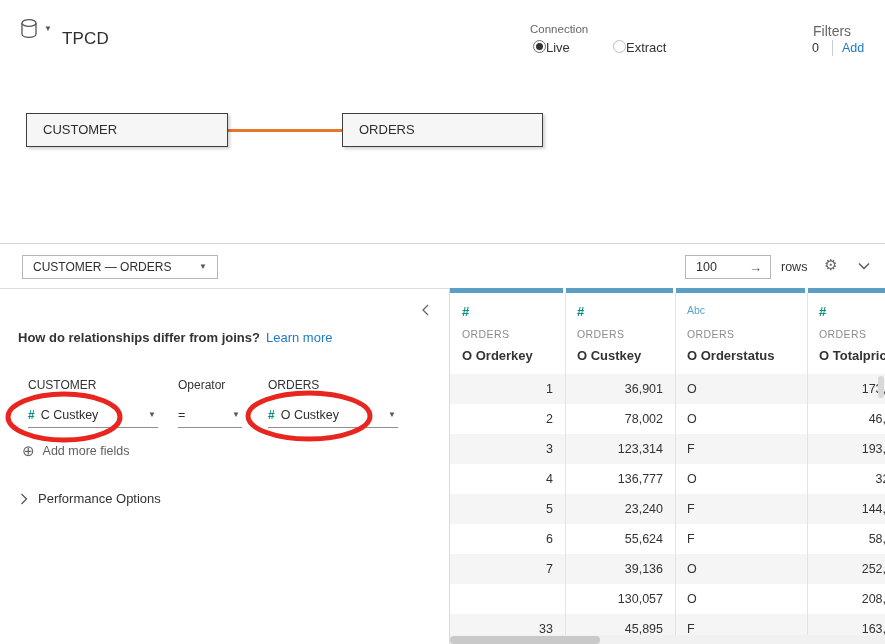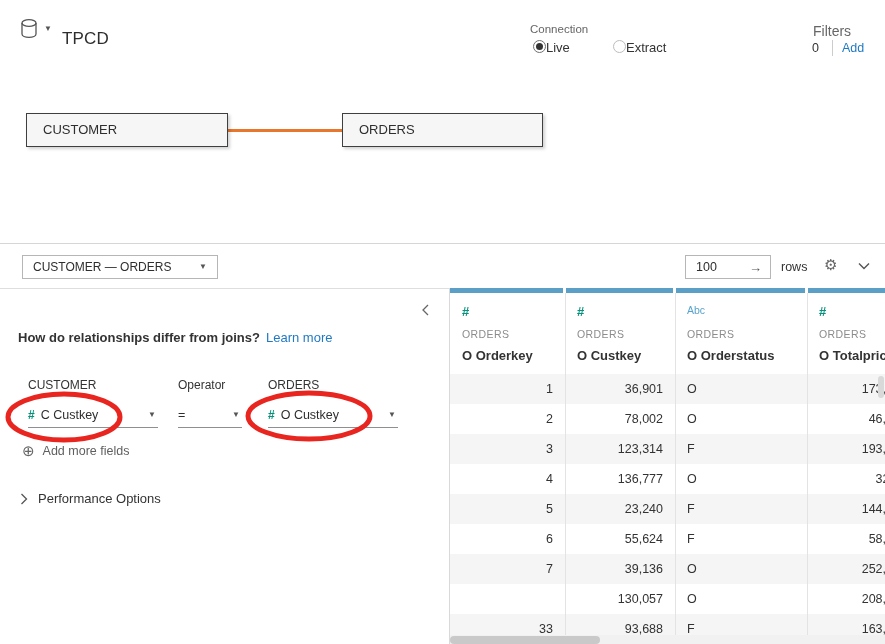--- a/index.html
+++ b/index.html
@@ -255,21 +255,21 @@
       <span class="cell cc3">O</span>
       <span class="cell cc4">252,0</span>
     </div>
     <div class="trow even" style="top:296px;">
       <span class="cell cc2">130,057</span>
       <span class="cell cc3">O</span>
       <span class="cell cc4">208,6</span>
     </div>
     <div class="trow odd" style="top:326px;">
       <span class="cell cc1">33</span>
-      <span class="cell cc2">93,688</span>
+      <span class="cell cc2">45,895</span>
       <span class="cell cc3">F</span>
       <span class="cell cc4">163,2</span>
     </div>
 
     <div class="sep" style="left:115px;"></div>
     <div class="sep" style="left:225px;"></div>
     <div class="sep" style="left:357px;"></div>
 
     <div class="hscroll-track"></div>
     <div class="hscroll-thumb"></div>

